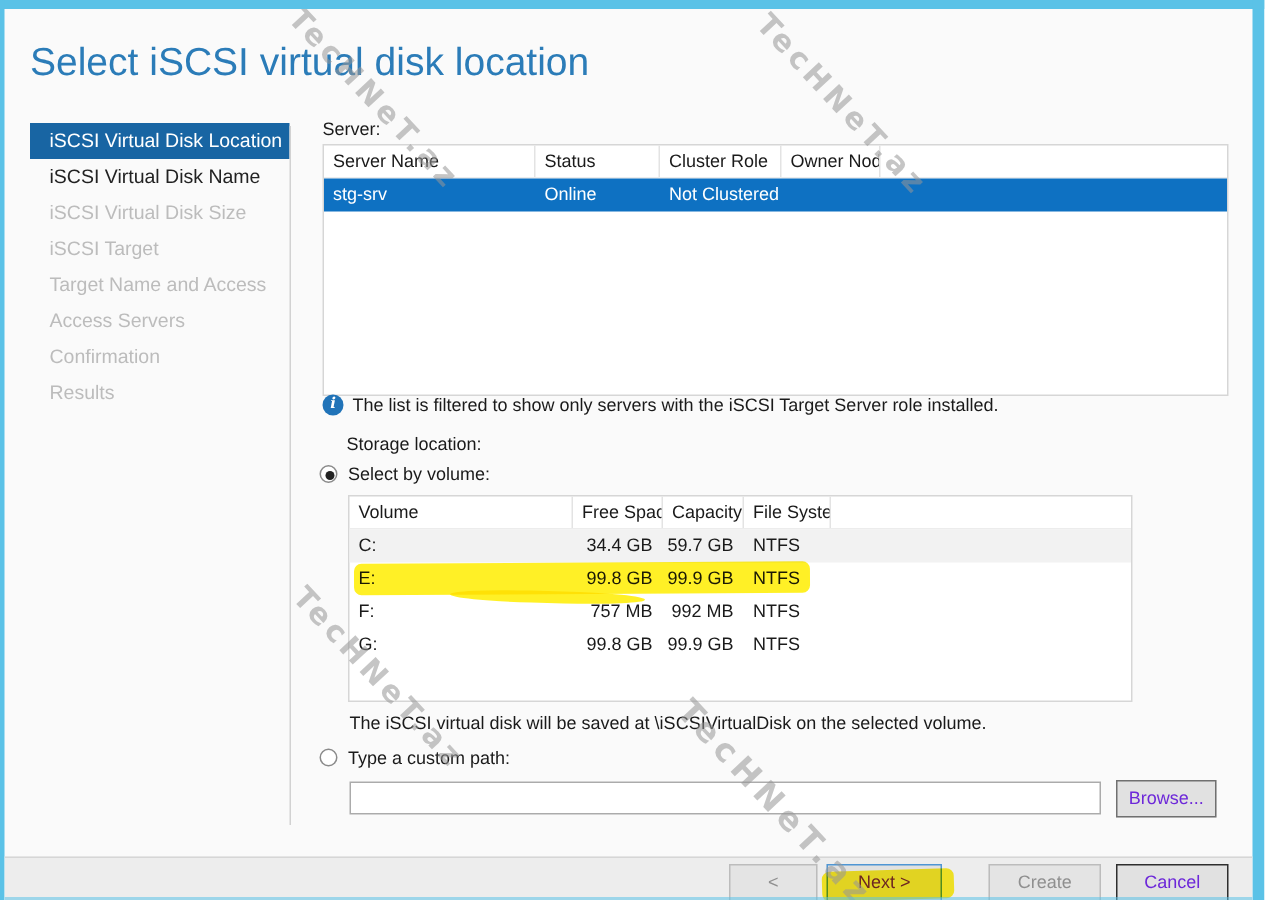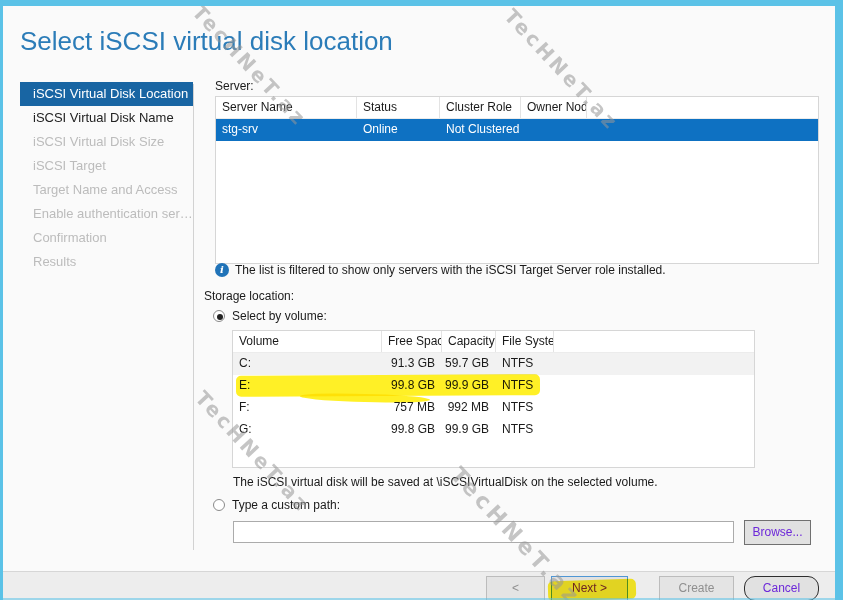--- a/index.html
+++ b/index.html
@@ -43,21 +43,21 @@
   .path-input{left:230px;top:515px;width:501px;height:22px;border:1px solid #ababab;background:#fff;font:12px "Liberation Sans",sans-serif;padding:0 4px;}
   
   .btn{position:absolute;height:25px;background:#e1e1e1;border:1px solid #9b9b9b;
     font:12px "Liberation Sans","DejaVu Sans",sans-serif;color:#6d28d9;text-align:center;line-height:23px;padding:0;}
   .btn.disabled{background:#e4e4e4;border-color:#bcbcbc;color:#8f8f8f;}
   .btn-browse{left:741px;top:514px;width:67px;border-color:#707070;}
   .footer{left:0;top:565px;width:100%;height:35px;background:#ededed;border-top:1px solid #d6d6d6;}
   .btn-prev{left:483px;top:570px;width:59px;}
   .btn-next{left:548px;top:570px;width:77px;border-color:#4f96d4;}
   .btn-create{left:656px;top:570px;width:75px;}
-  .btn-cancel{left:741px;top:570px;width:75px;border-color:#2e2e2e;border-radius:11px;}
+  .btn-cancel{left:741px;top:570px;width:75px;border-color:#2e2e2e;}
   .bottom-edge{left:0;top:592px;width:100%;height:2px;background:rgba(91,194,231,.55);z-index:12;}
   
   .hl{position:absolute;background:#ffee00;opacity:.85;mix-blend-mode:multiply;border-radius:5px;z-index:8;}
   .hl-row{left:233px;top:369px;width:304px;height:21px;transform:rotate(-.3deg);}
   .hl-row2{left:297px;top:388px;width:130px;height:8px;transform:rotate(1.6deg);border-radius:50%/60%;}
   .hl-next{left:545px;top:574px;width:88px;height:20px;transform:rotate(-1.8deg);}
   .wm{position:absolute;z-index:10;transform-origin:0 0;transform:rotate(47deg);
     font-family:"DejaVu Sans",sans-serif;font-size:20px;font-weight:600;letter-spacing:3px;
     color:#979797;opacity:.55;white-space:nowrap;pointer-events:none;}
   .wm-a{left:202px;top:-6px;}
@@ -71,21 +71,21 @@
 <div class="window">
 
   <div class="abs title">Select iSCSI virtual disk location</div>
 
   <nav class="abs sidebar">
     <div class="step selected">iSCSI Virtual Disk Location</div>
     <div class="step">iSCSI Virtual Disk Name</div>
     <div class="step disabled">iSCSI Virtual Disk Size</div>
     <div class="step disabled">iSCSI Target</div>
     <div class="step disabled">Target Name and Access</div>
-    <div class="step disabled">Enable authentication ser…</div>
+    <div class="step disabled">Access Servers</div>
     <div class="step disabled">Confirmation</div>
     <div class="step disabled">Results</div>
   </nav>
 
   <div class="abs vdivider"></div>
 
   <div class="abs label12" style="left:212px;top:73px;">Server:</div>
 
   <div class="abs tbl srv-table">
     <div class="trow thead">
@@ -102,38 +102,38 @@
       <div class="tc c-onode"></div>
       <div class="tc fill"></div>
     </div>
   </div>
 
   <div class="abs info-line label12">
     <span class="info-icon">i</span>
     <span>The list is filtered to show only servers with the iSCSI Target Server role installed.</span>
   </div>
 
-  <div class="abs label12" style="left:201px;top:283px;text-align:center;">Storage location:</div>
+  <div class="abs label12" style="left:228px;top:283px;text-align:center;">Storage location:</div>
 
   <div class="abs radio-row" style="left:210px;top:303px;">
     <span class="radio checked"></span>
     <span class="label12">Select by volume:</span>
   </div>
 
   <div class="abs tbl vol-table">
     <div class="trow thead">
       <div class="tc c-vol">Volume</div>
       <div class="tc c-free">Free Space</div>
       <div class="tc c-cap">Capacity</div>
       <div class="tc c-fs">File System</div>
       <div class="tc fill"></div>
     </div>
     <div class="trow vrow-shade">
       <div class="tc c-vol">C:</div>
-      <div class="tc c-free num">91.3 GB</div>
+      <div class="tc c-free num">34.4 GB</div>
       <div class="tc c-cap num">59.7 GB</div>
       <div class="tc c-fs">NTFS</div>
       <div class="tc fill"></div>
     </div>
     <div class="trow">
       <div class="tc c-vol">E:</div>
       <div class="tc c-free num">99.8 GB</div>
       <div class="tc c-cap num">99.9 GB</div>
       <div class="tc c-fs">NTFS</div>
       <div class="tc fill"></div>

